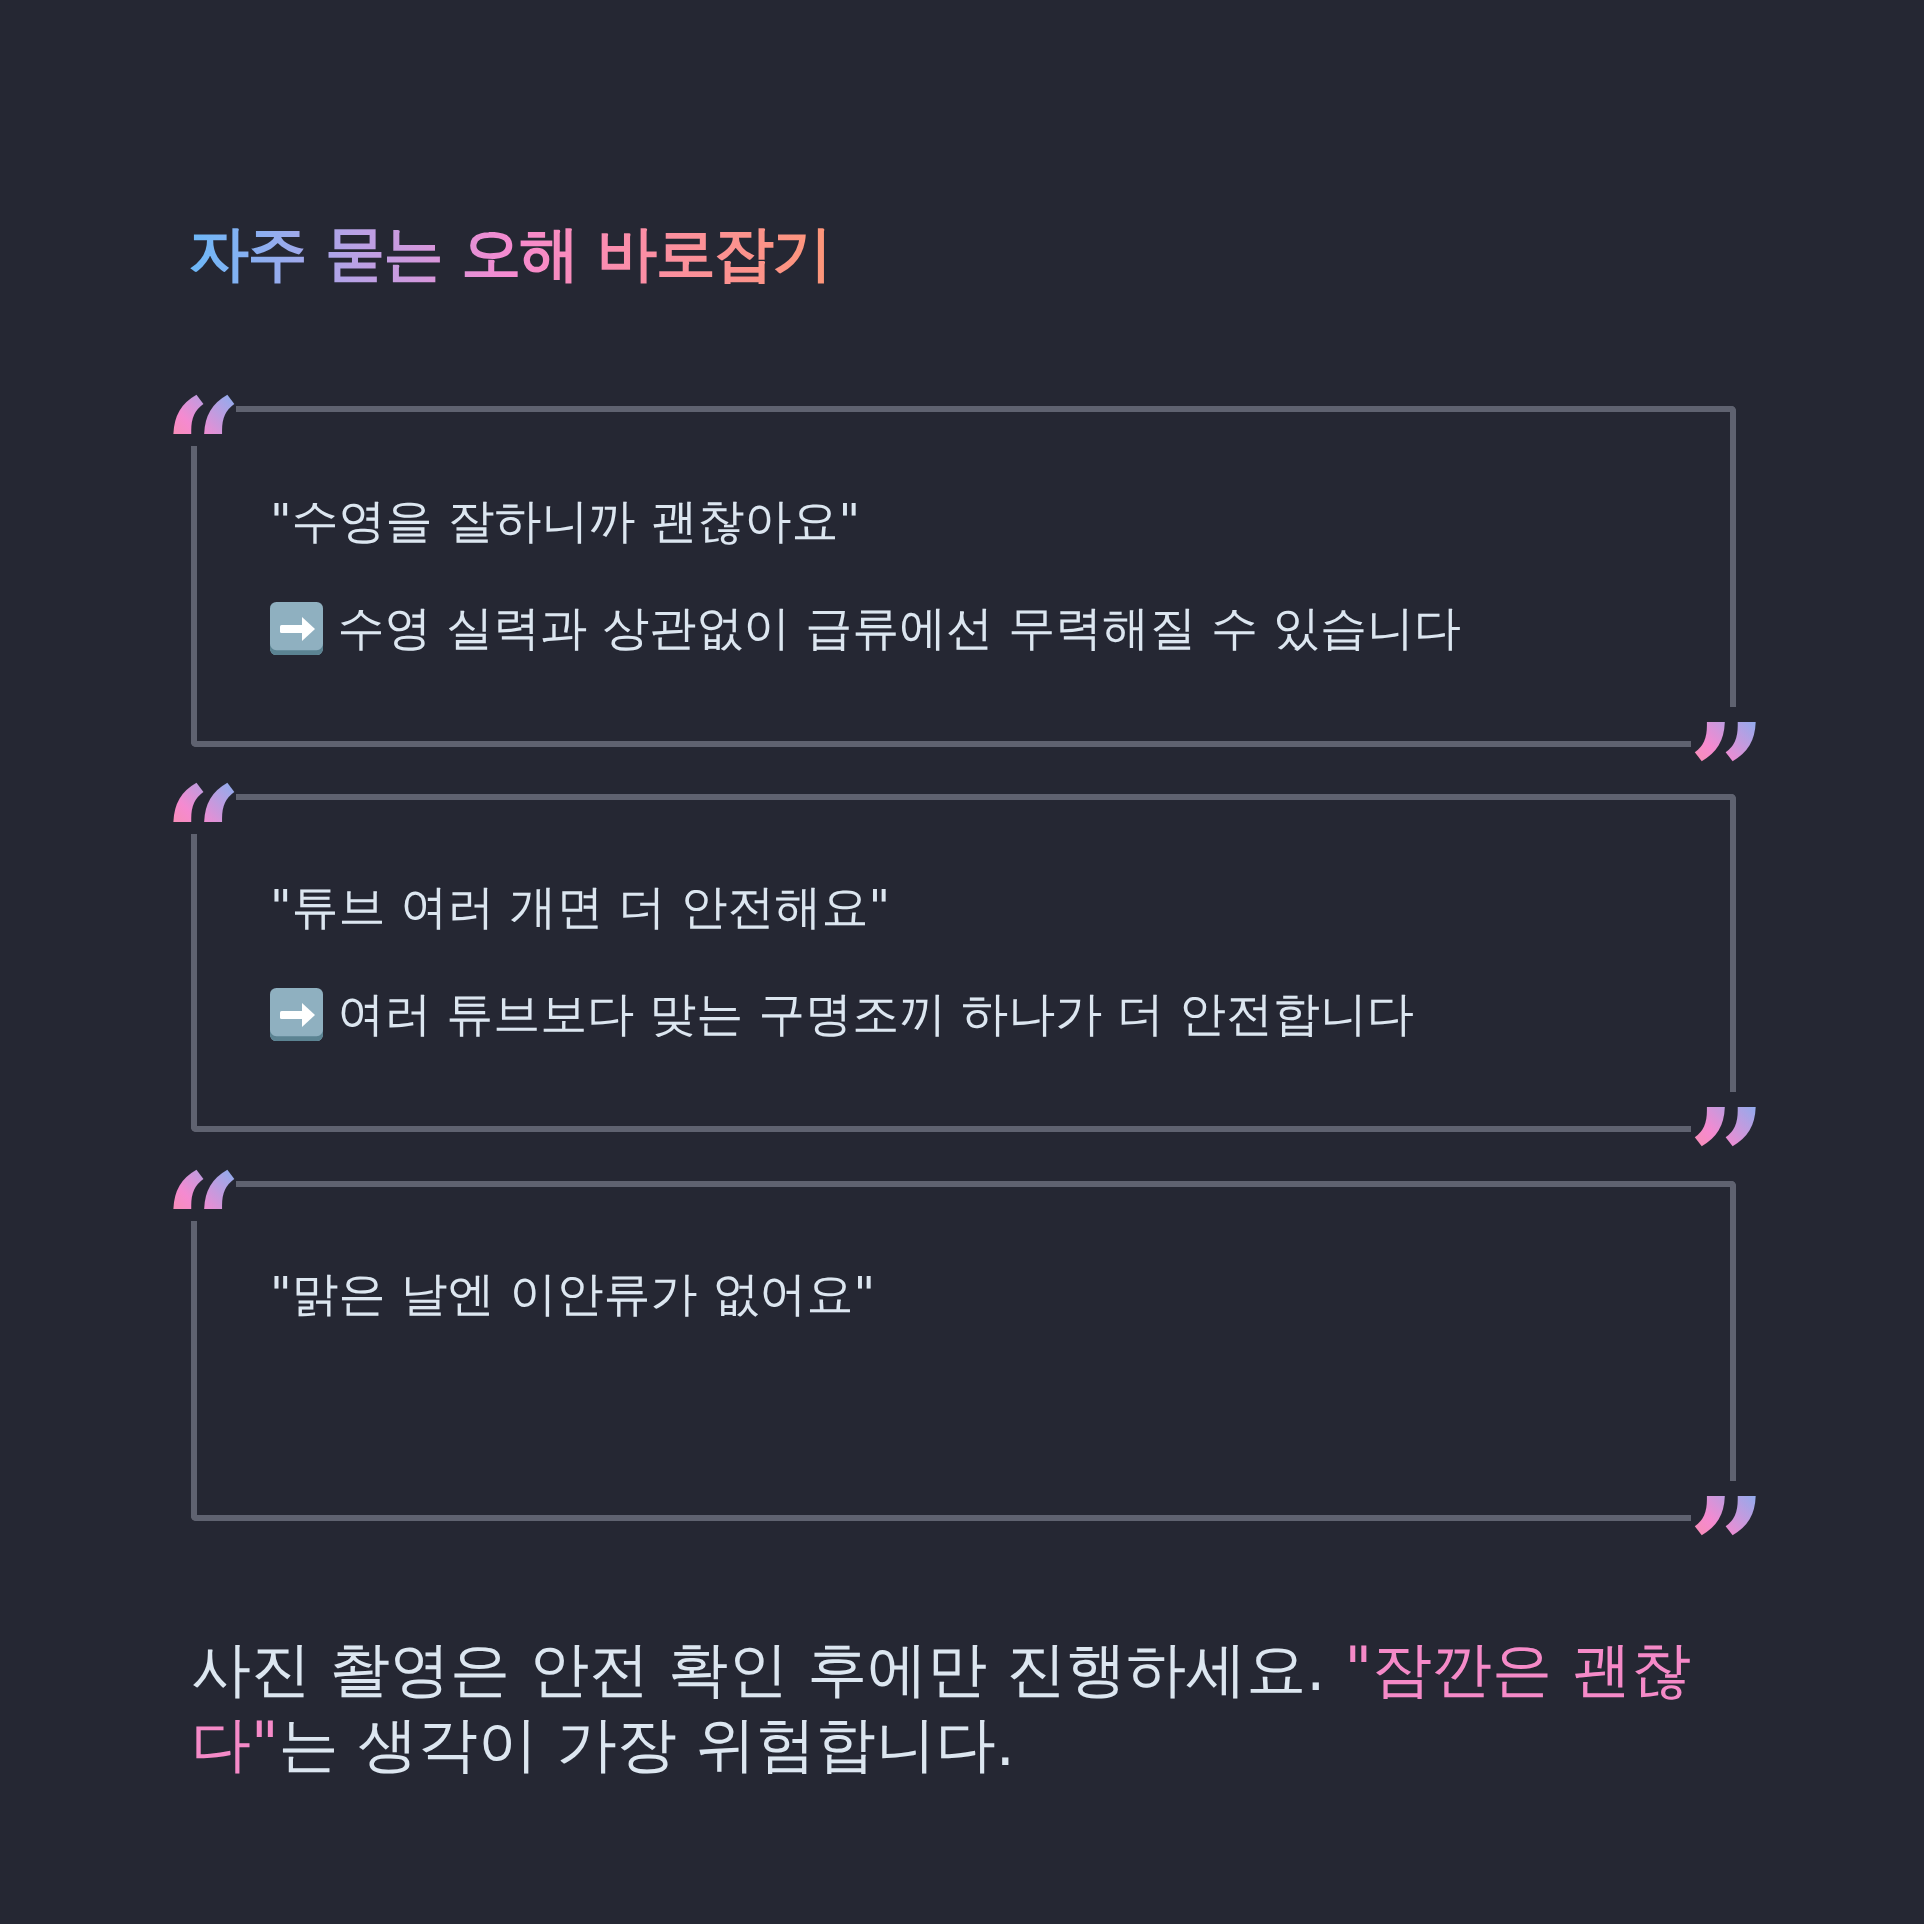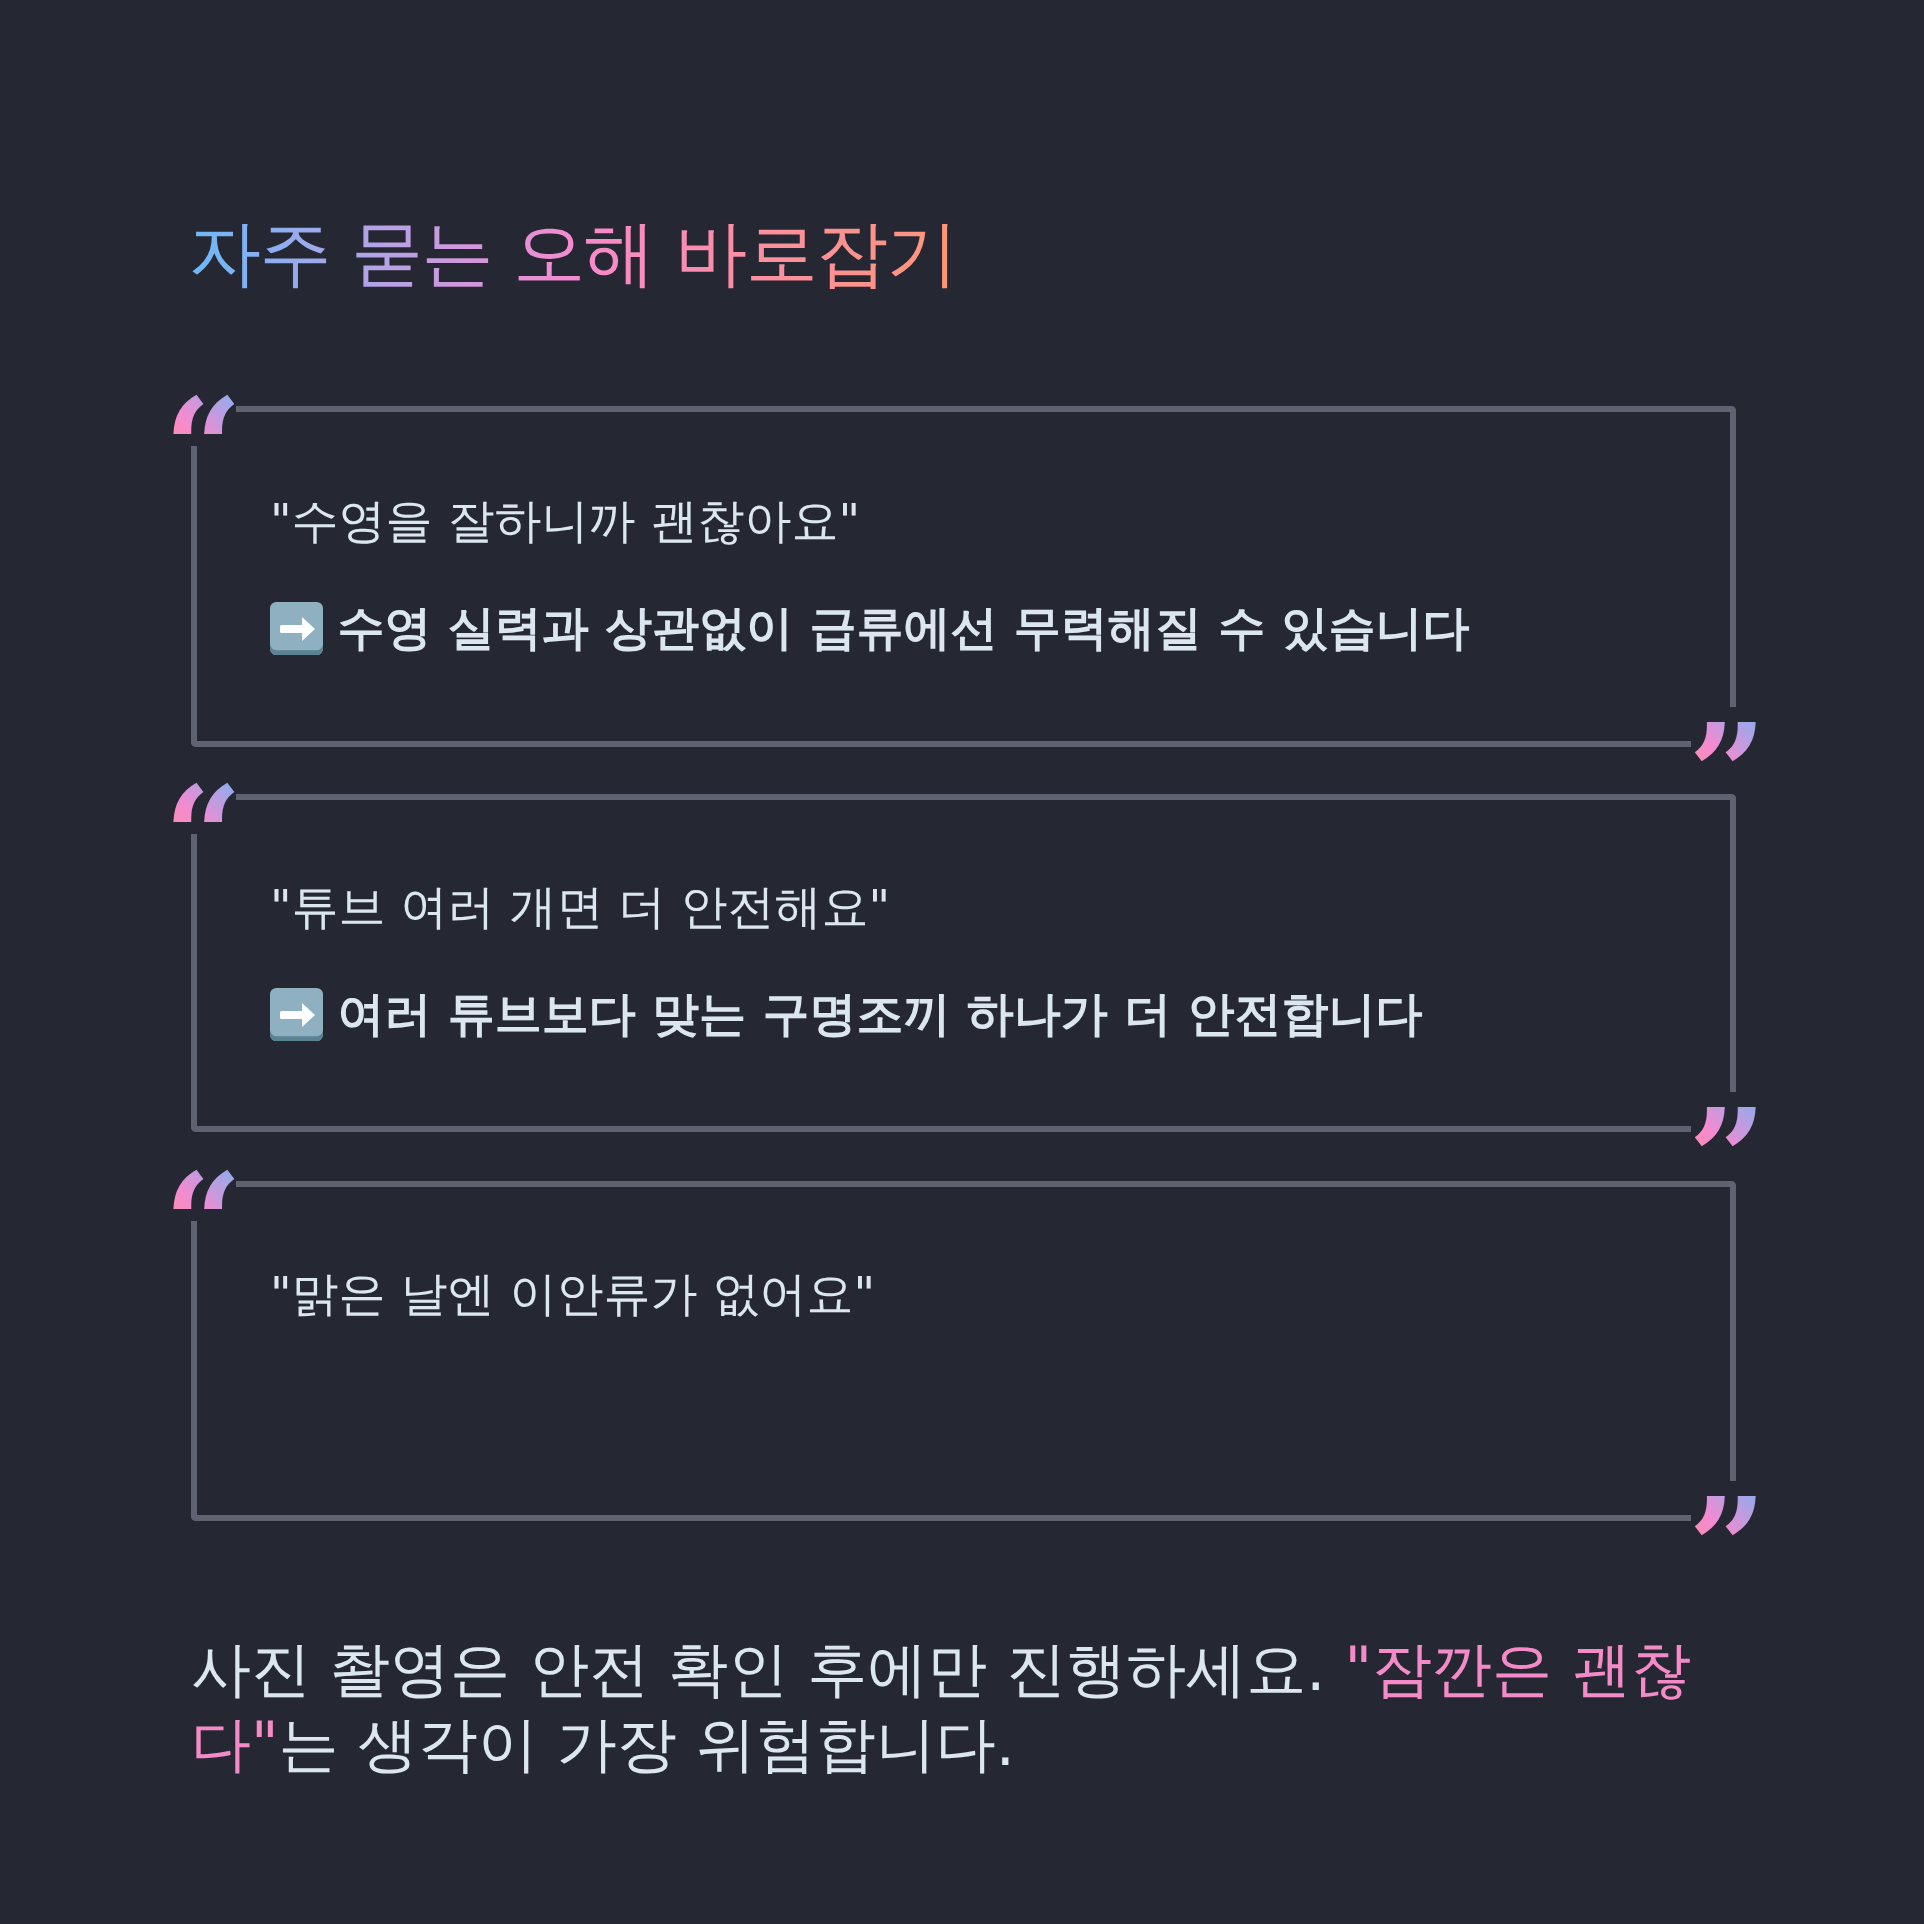--- a/index.html
+++ b/index.html
@@ -7,23 +7,23 @@
     width: 1925px; height: 1925px;
     background: #252733;
     position: relative;
     overflow: hidden;
     font-family: "DejaVu Sans", "Liberation Sans", sans-serif;
     color: #dce6f0;
   }
   .title {
     position: absolute;
     left: 189px; top: 197px;
-    font-size: 72px;
+    font-size: 60px;
     line-height: 112px;
-    font-weight: 400;
+    font-weight: 700;
     letter-spacing: -1.6px;
     background: linear-gradient(90deg, #6cb8f8 0%, #b6a2e6 25%, #f58ad0 50%, #fb8ea6 70%, #fd9678 100%);
     -webkit-background-clip: text;
     background-clip: text;
     color: transparent;
     white-space: nowrap;
   }
   .card {
     position: absolute;
     left: 191px;
@@ -55,21 +55,21 @@
     white-space: nowrap;
     color: #dce6f0;
   }
   .card .a {
     position: absolute;
     left: 79px;
     font-size: 47px;
     line-height: 56px;
     white-space: nowrap;
     color: #dce6f0;
-    display: flex; align-items: center; font-weight: bold;
+    display: flex; align-items: center;
   }
   .arrow-box {
     display: inline-block;
     width: 53px; height: 53px;
     border-radius: 6.4px;
     background: #8fb0c0;
     box-shadow: inset 0 -4.8px 0 #5b8392;
     position: relative;
     margin-right: 14.4px;
     flex: 0 0 auto;

